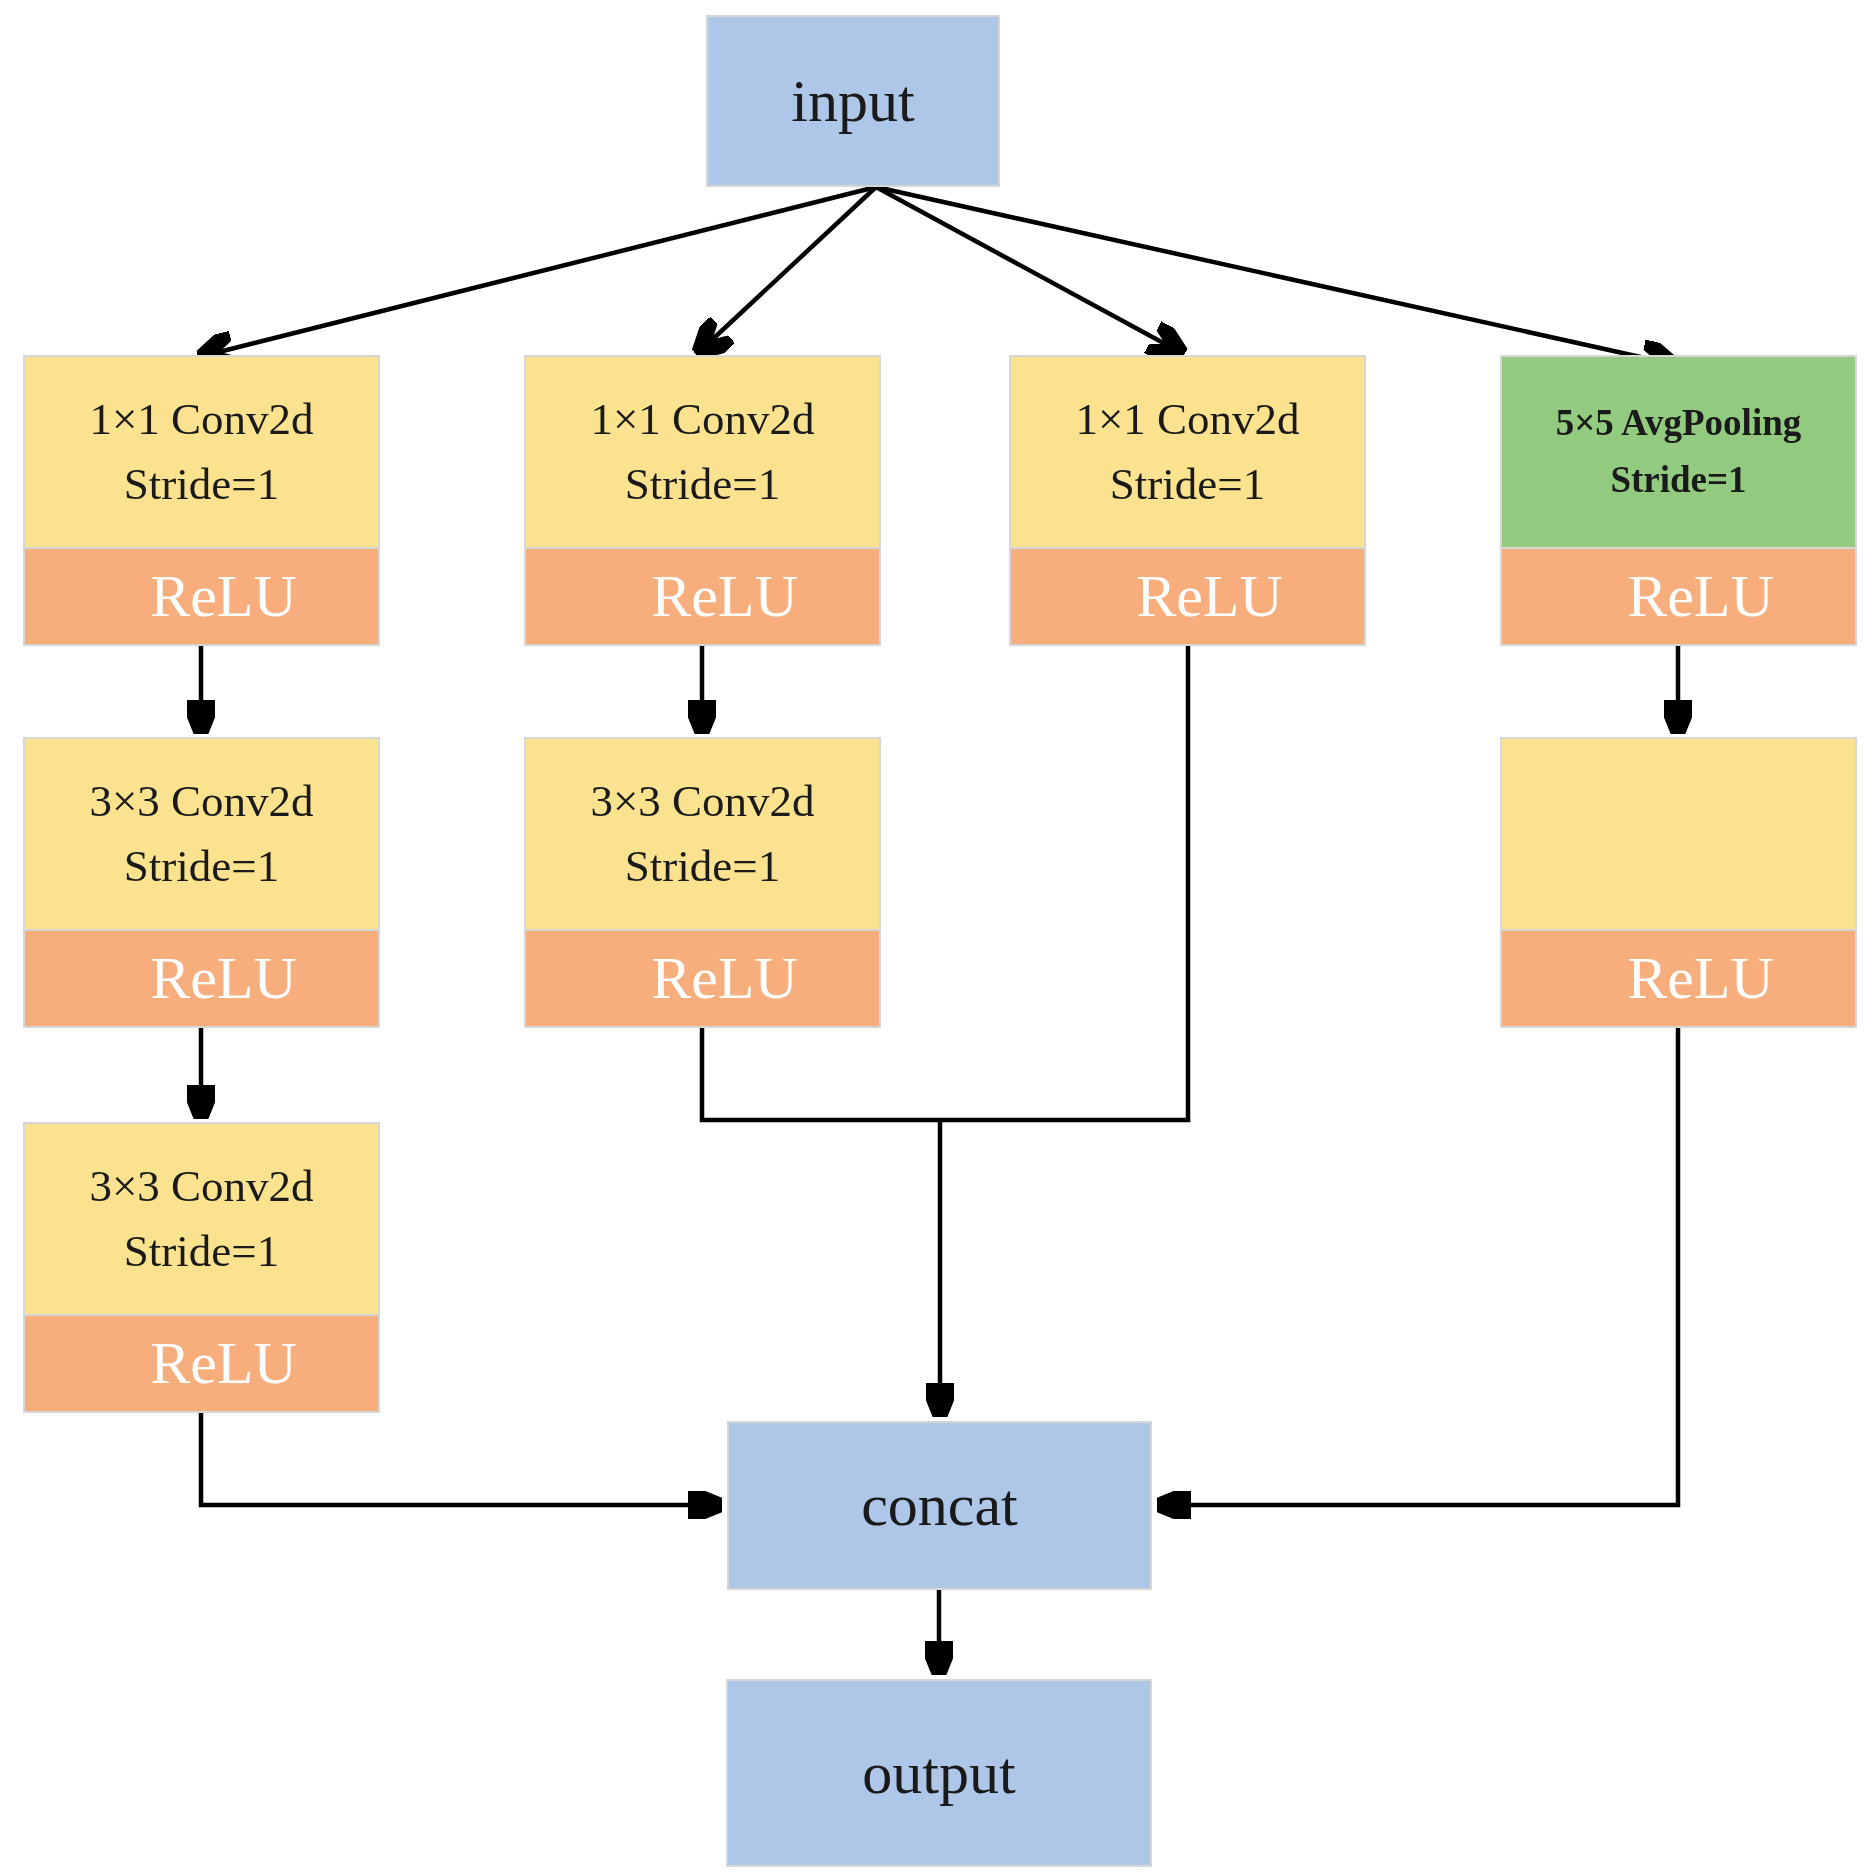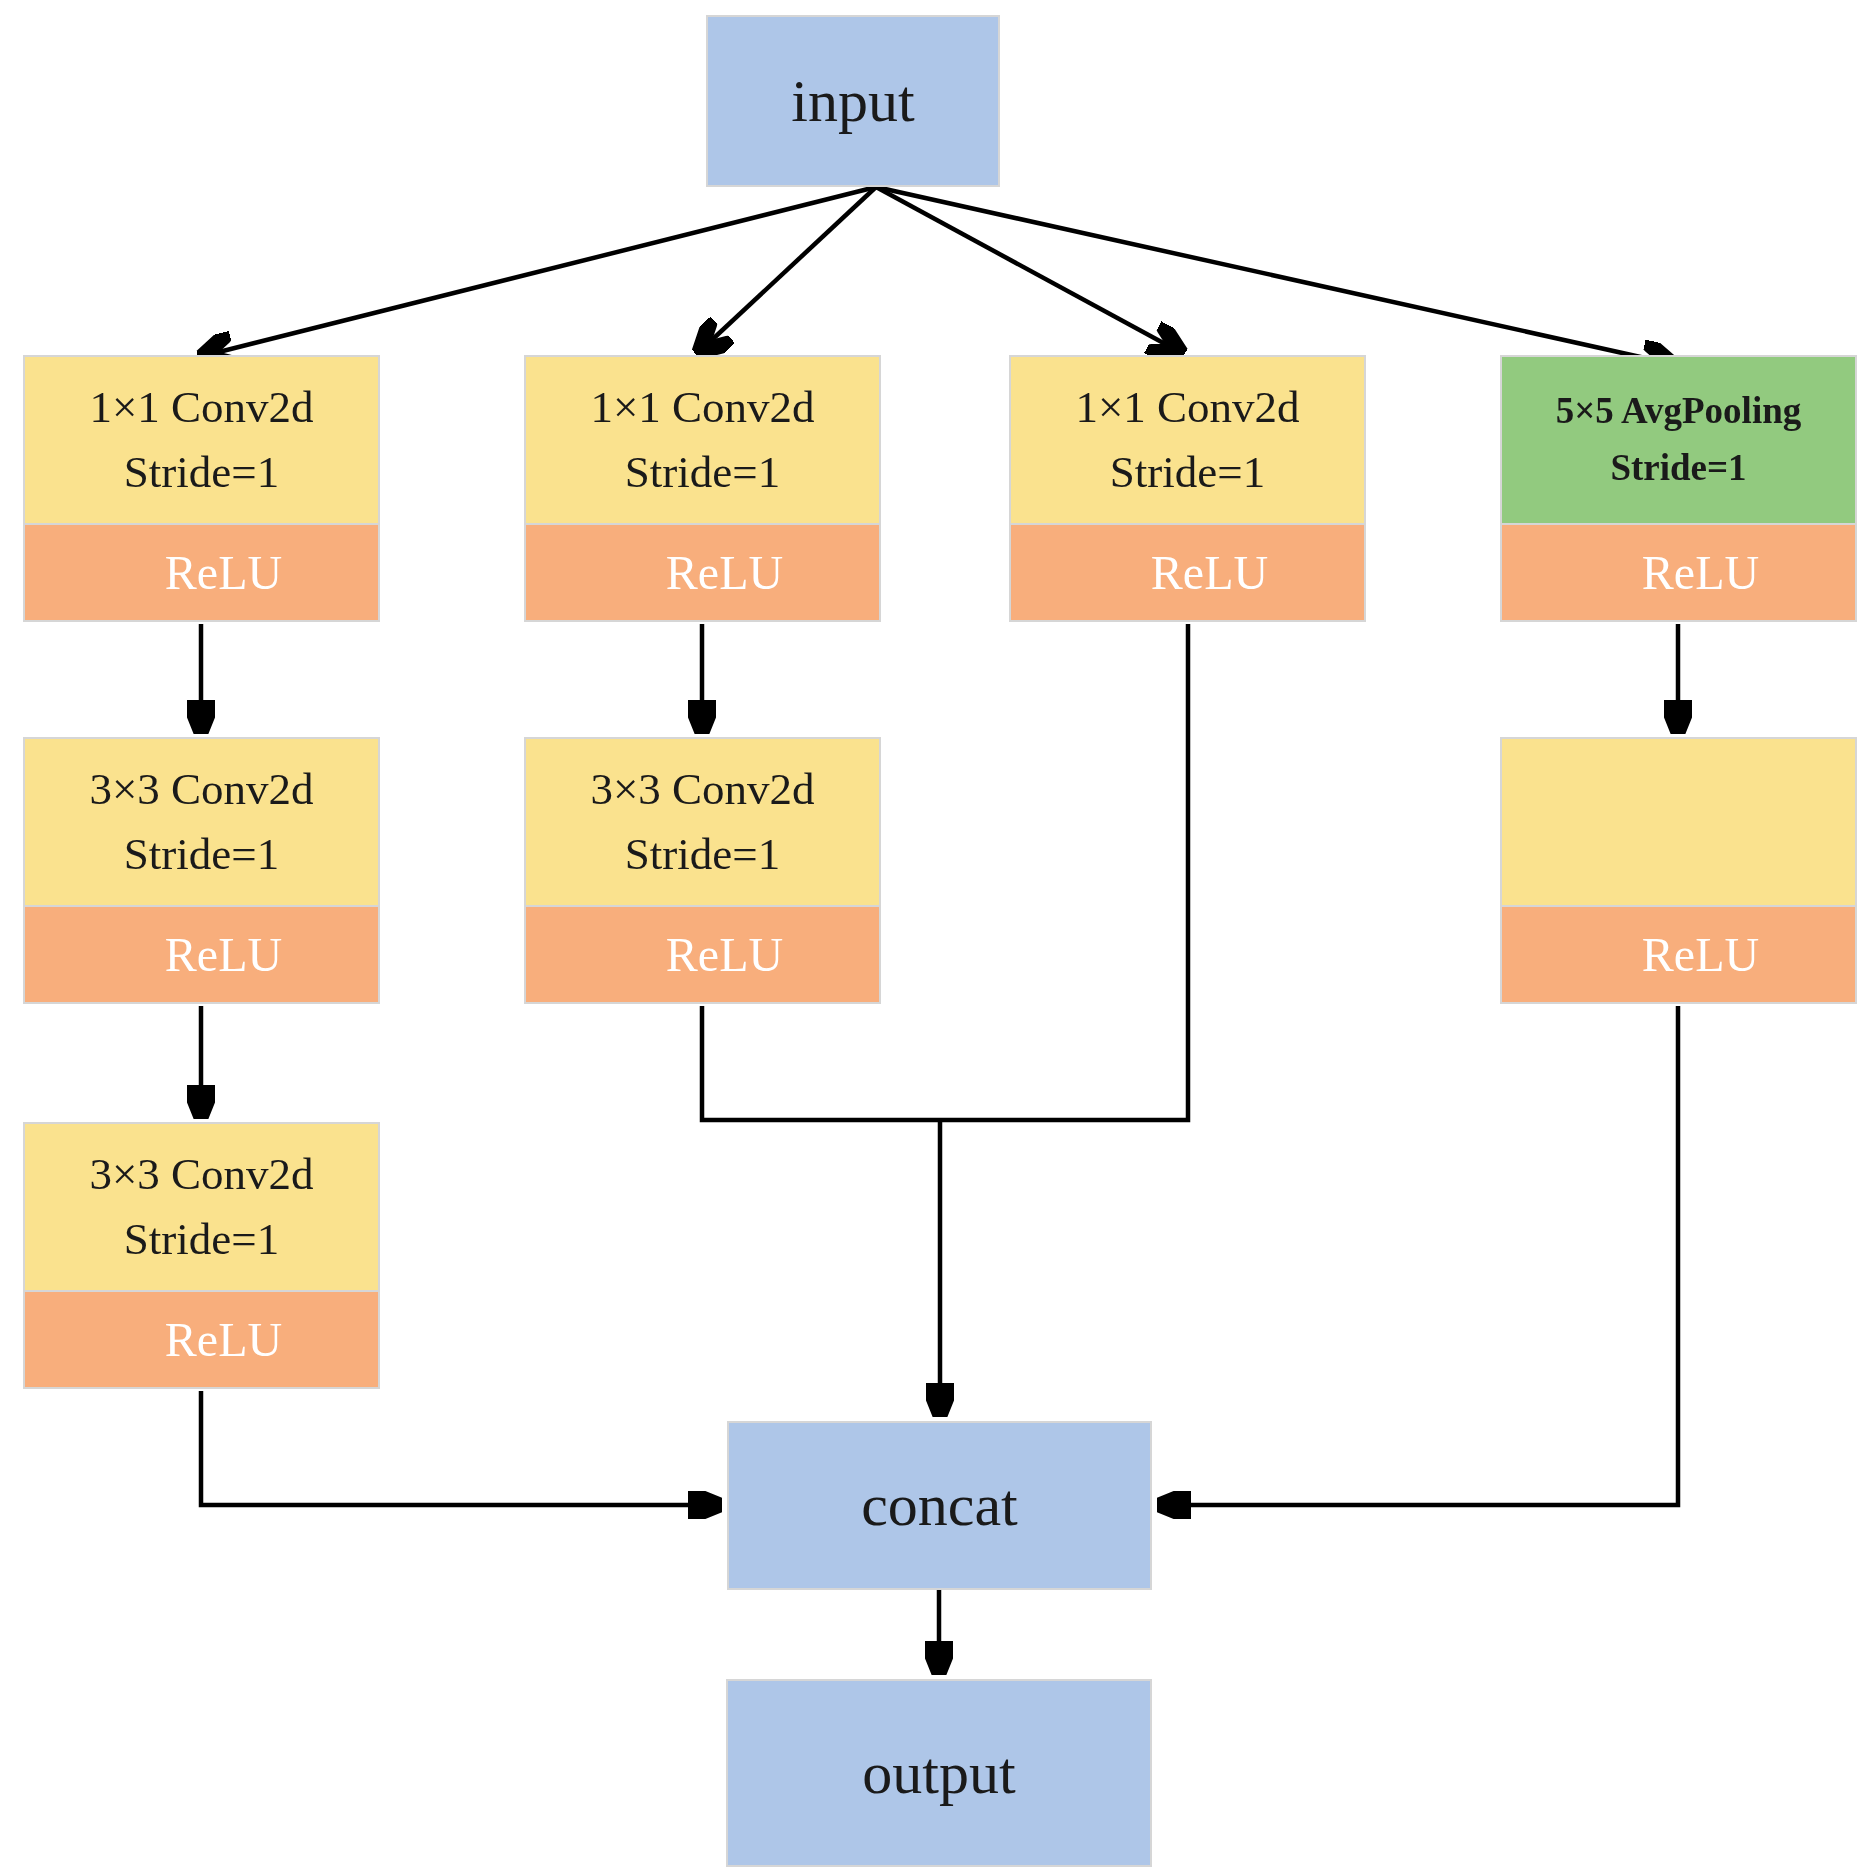--- a/index.html
+++ b/index.html
@@ -44,21 +44,21 @@
     justify-content:center;
     font-size:60px;
     color:var(--op-text);
   }
   .block {
     position:absolute;
     width:357px;
     border:2px solid var(--box-border);
   }
   .op {
-    height:168px;
+    height:192px;
     background:var(--conv-fill);
     border-bottom:2px solid var(--box-border);
     display:flex;
     flex-direction:column;
     align-items:center;
     justify-content:center;
     gap:16px;
     font-size:45px;
     color:var(--op-text);
     line-height:1.1;
@@ -67,21 +67,21 @@
     background:var(--pool-fill);
     font-weight:bold;
     font-size:37px;
   }
   .relu {
     height:95px;
     background:var(--relu-fill);
     display:flex;
     align-items:center;
     justify-content:center;
-    font-size:48px;
+    font-size:60px;
     color:var(--relu-text);
     padding-left:44px;
   }
   
   .pos-input  { left:706px; top:15px;   width:294px; height:172px; }
   .pos-concat { left:727px; top:1421px; width:425px; height:169px; }
   .pos-output { left:726px; top:1679px; width:426px; height:188px; }
   
   .pos-b1r1 { left:23px;   top:355px; }
   .pos-b1r2 { left:23px;   top:737px; }

